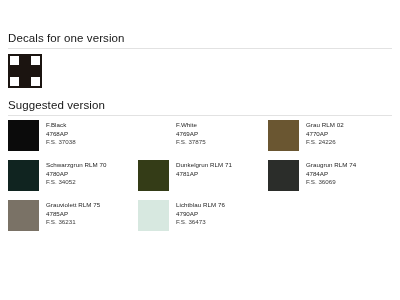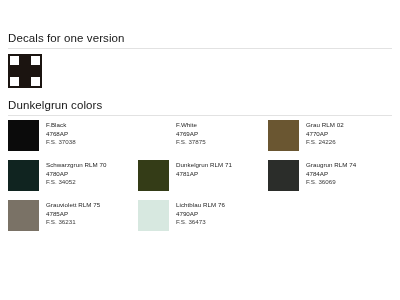--- a/index.html
+++ b/index.html
@@ -158,21 +158,21 @@
     <div class="balkenkreuz">
       <span class="bar bar-h"></span>
       <span class="bar bar-v"></span>
       <span class="corner c-tl"></span>
       <span class="corner c-tr"></span>
       <span class="corner c-bl"></span>
       <span class="corner c-br"></span>
     </div>
   </div>
 
-  <h2 class="section-heading" id="colors-heading">Dunkelgrun colors</h2>
+  <h2 class="section-heading" id="colors-heading">Suggested version</h2>
   <div class="heading-rule" id="rule-colors"></div>
 
   <div id="color-grid">
       <div class="color-entry">
         <div class="swatch" style="background: rgb(11, 11, 11);"></div>
         <div class="swatch-text">
           <div class="color-name">F.Black</div>
           <div class="color-code">4768AP</div>
           <div class="color-fs">F.S. 37038</div>
         </div>

